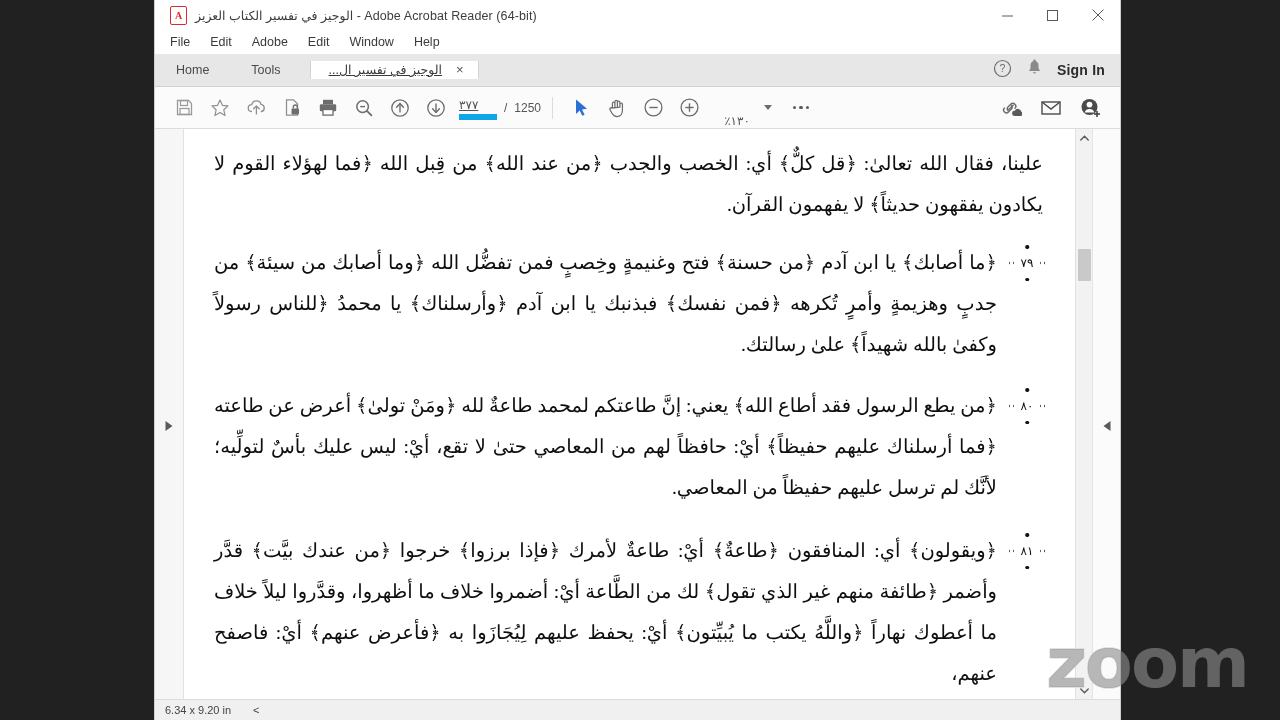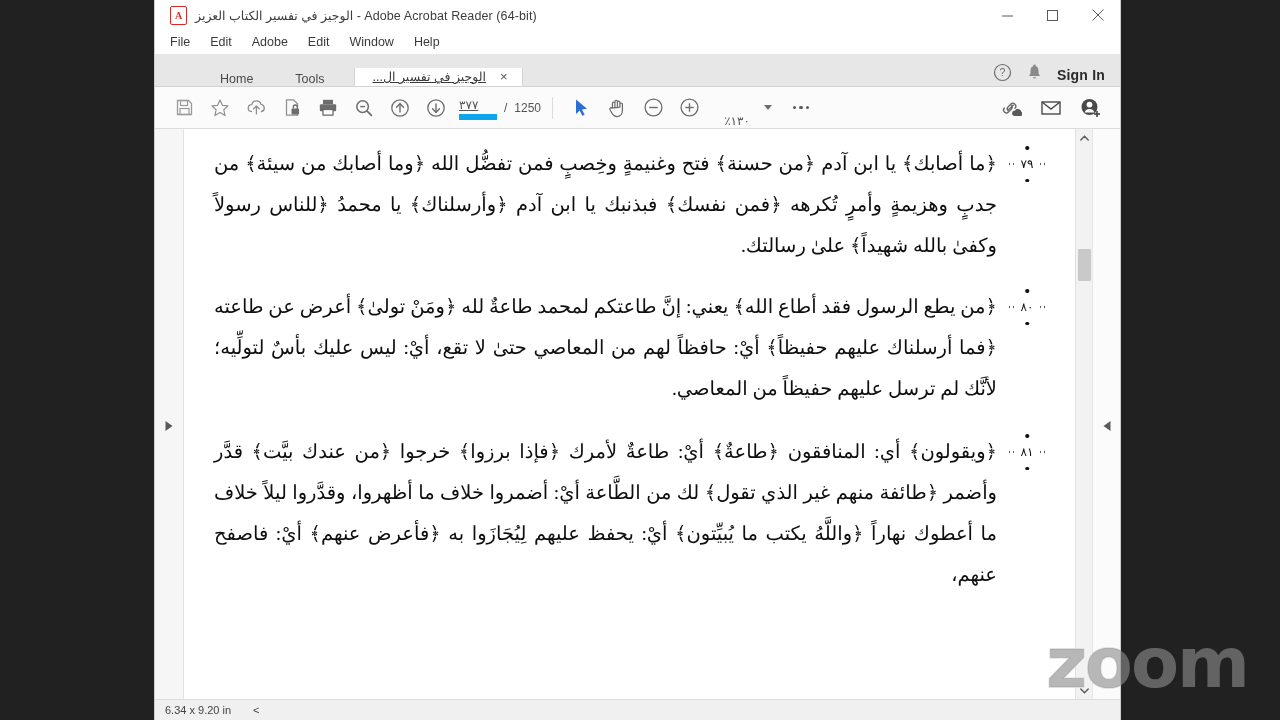--- a/index.html
+++ b/index.html
@@ -52,23 +52,22 @@
   
   .menubar {
     height: 24px; flex: 0 0 24px; background: #ffffff;
     display: flex; align-items: center; padding-left: 15px; gap: 20px;
   }
   .menu-item { font-size: 12.5px; color: #3a3a3a; cursor: default; }
 
   
   .tabbar {
     height: 33px; flex: 0 0 33px; background: #e7e7e7;
-    display: flex; align-items: flex-end; position: relative;
+    display: flex; align-items: center; position: relative;
     border-bottom: 1px solid #d2d2d2;
-    padding-left: 44px;
   }
   .navtab {
     display: flex; align-items: center; justify-content: center;
     padding: 0 21px; font-size: 12.5px; color: #4a4a4a;
   }
   .doctab {
     display: flex; align-items: center; gap: 12px;
     padding: 0 12px 0 18px; background: #ffffff;
     border-left: 1px solid #d2d2d2; border-right: 1px solid #d2d2d2;
     margin-left: 8px; min-width: 155px; justify-content: space-between;
@@ -413,20 +412,23 @@
 
     <div class="docarea">
 
       <div class="left-rail">
         <div class="rail-arrow right"></div>
       </div>
 
       <div class="page-wrap">
         <div class="pdf-page">
 
+          <div class="para">
+            <span>علينا، فقال الله تعالىٰ: ﴿قل كلٌّ﴾ أي: الخصب والجدب ﴿من عند الله﴾ من قِبل الله ﴿فما لهؤلاء القوم لا يكادون يفقهون حديثاً﴾ لا يفهمون القرآن.</span>
+          </div>
 
           <div class="para with-marker" style="margin-bottom:20px">
             <span class="verse-marker">
               <span class="hex"></span>
                 <span class="hex2"></span>
               <span class="dot t"></span>
                 <span class="dot b"></span>
               <span class="num">٧٩</span>
             </span>
             <span>﴿ما أصابك﴾ يا ابن آدم ﴿من حسنة﴾ فتح وغنيمةٍ وخِصبٍ فمن تفضُّل الله ﴿وما أصابك من سيئة﴾ من جدبٍ وهزيمةٍ وأمرٍ تُكرهه ﴿فمن نفسك﴾ فبذنبك يا ابن آدم ﴿وأرسلناك﴾ يا محمدُ ﴿للناس رسولاً وكفىٰ بالله شهيداً﴾ علىٰ رسالتك.</span>

